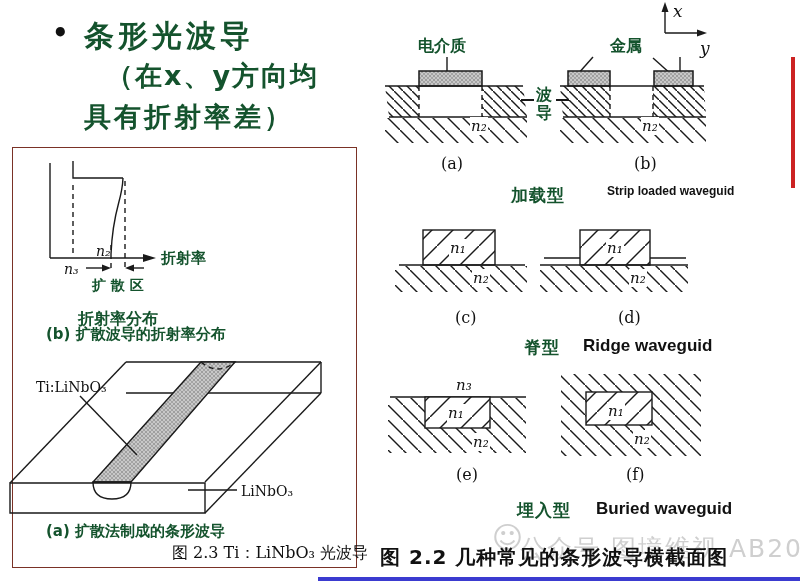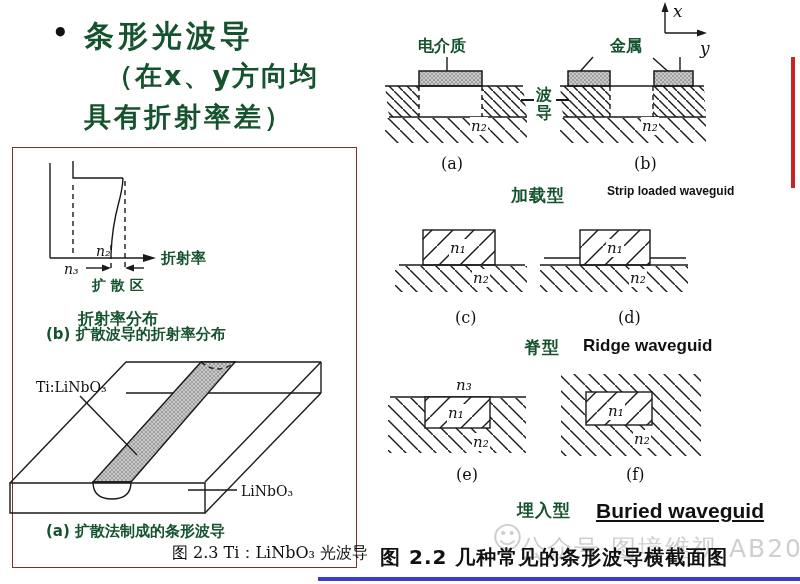--- a/index.html
+++ b/index.html
@@ -173,21 +173,21 @@
 <svg style="left:555px;top:370px;" width="150" height="92" viewBox="0 0 150 92">
   <rect class="fillonly" x="6" y="4" width="140" height="82" fill="url(#hs)"></rect>
   <rect x="31" y="22" width="66" height="33" fill="#ffffff" stroke="#1a1a1a" stroke-width="1.4"></rect>
   <rect class="fillonly" x="31" y="22" width="66" height="33" fill="url(#hfb)"></rect>
 </svg>
 <span class="abs nlbl whitebg" style="left:607px;top:402px;">n₁</span>
 <span class="abs nlbl whitebg" style="left:633px;top:430px;">n₂</span>
 <span class="abs cap" style="left:626px;top:465px;font-size:16px;">(f)</span>
 
 <span class="abs cn-b" style="left:517px;top:499px;font-size:17px;letter-spacing:1px;">埋入型</span>
-<span class="abs" style="left:596px;top:499px;font-size:21px;font-weight:bold;font-family:'Liberation Sans',sans-serif;text-decoration:underline;">Buried  waveguid</span>
+<span class="abs" style="left:596px;top:499px;font-size:17px;font-weight:bold;font-family:'Liberation Sans',sans-serif;">Buried  waveguid</span>
 
 <span class="abs wm" style="left:492px;top:520px;font-size:30px;">☺</span>
 <span class="abs wm" style="left:520px;top:532px;font-size:25px;">公众号 图境维视 AB2019</span>
 
 <span class="abs" style="left:380px;top:544px;font-size:20px;font-weight:600;letter-spacing:1px;">图 2.2   几种常见的条形波导横截面图</span>
 
 <div class="abs" style="left:791px;top:57px;width:4px;height:131px;background:#cc2222;"></div>
 <div class="abs" style="left:318px;top:577px;width:482px;height:4px;background:#3b3bd0;"></div>
 
 </body></html>

